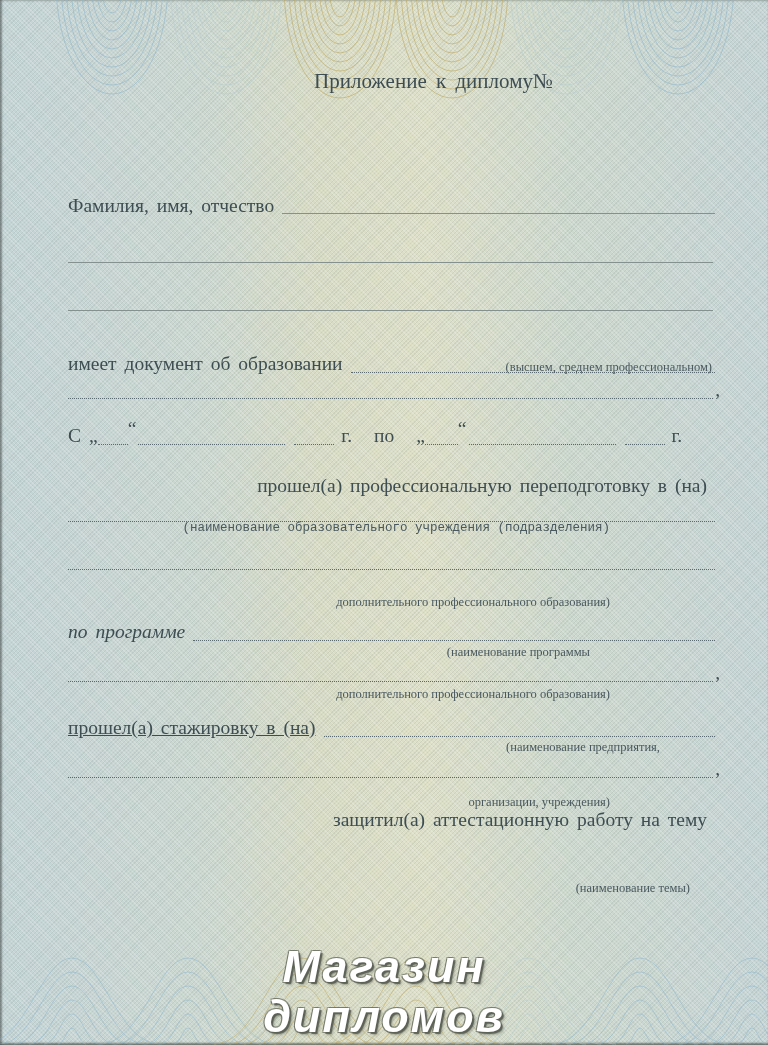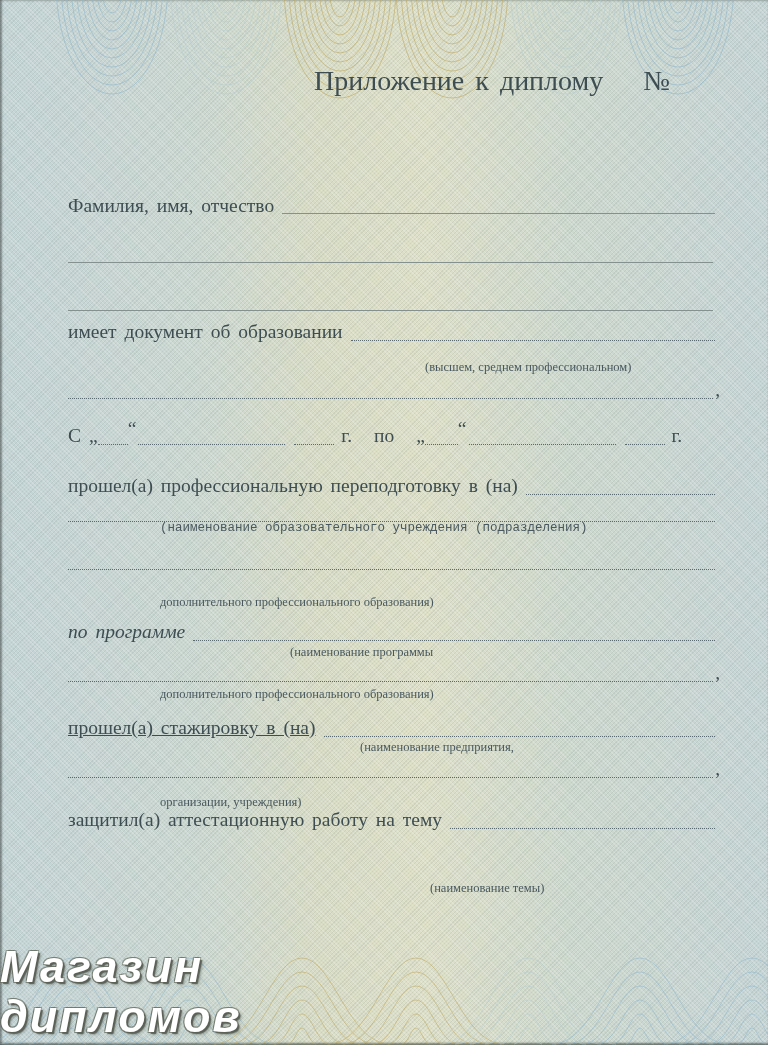--- a/index.html
+++ b/index.html
@@ -28,33 +28,33 @@
     font-size:19.5px;line-height:24px;word-spacing:3px;
     white-space:nowrap;
   }
   .row .lbl{padding-right:8px;}
   .dfill{flex:1;border-bottom:1.6px dotted #5b6a70;margin-bottom:3px;}
   .dots{display:inline-block;border-bottom:1.6px dotted #5b6a70;margin-bottom:3px;height:1px;}
   .sfill{flex:1;border-bottom:1px solid #84918f;margin-bottom:4px;}
   .hr-solid{position:absolute;left:68px;right:55px;border-top:1px solid #84918f;}
   .hint{
     position:absolute;font-size:12.5px;line-height:15px;
-    color:#49585e;text-align:left;white-space:nowrap;
+    color:#49585e;text-align:right;white-space:nowrap;
   }
   .comma{margin-left:2px;}
   .title-row{
     position:absolute;top:66px;left:314px;
-    font-size:28px;line-height:30px;word-spacing:4px;
-    display:flex;gap:40px;color:#3e4d52;
+    font-size:21px;line-height:30px;word-spacing:4px;
+    display:flex;color:#3e4d52;
   }
   .w30{width:30px;}.w33{width:33px;}.w147{width:147px;margin-left:2px;}.w40{width:40px;margin-left:9px;margin-right:7px;}
   .qc{position:relative;top:-7px;}
   .gap-po{margin:0 22px;text-align:center;}
   .watermark{
-    position:absolute;top:942px;left:0;width:768px;
+    position:absolute;top:942px;left:0;width:768px;text-align:center;
     font-family:"Liberation Sans","DejaVu Sans",sans-serif;
     font-weight:700;font-style:italic;font-size:45px;line-height:50px;
     color:#ffffff;letter-spacing:2px;
     text-shadow:
       -1px -1px 0 rgba(95,100,88,.55), 1px -1px 0 rgba(95,100,88,.55),
       -1px 1px 0 rgba(95,100,88,.7), 2px 2px 1px rgba(80,85,75,.85),
       3px 3px 3px rgba(60,65,55,.35);
   }
 </style>
 </head>
@@ -114,21 +114,21 @@
     <span>№</span>
   </div>
 
   <div class="row" style="top:194px;">
     <span class="lbl">Фамилия, имя, отчество</span>
     <span class="sfill"></span>
   </div>
   <div class="hr-solid" style="top:262px;"></div>
   <div class="hr-solid" style="top:310px;"></div>
 
-  <div class="row" style="top:320px;">
+  <div class="row" style="top:352px;">
     <span class="lbl">имеет документ об образовании</span>
     <span class="dfill"></span>
   </div>
   <div class="hint" style="top:360px;left:425px;width:287px;">(высшем, среднем профессиональном)</div>
 
   <div class="row" style="top:378px;right:48px;">
     <span class="dfill"></span>
     <span class="comma">,</span>
   </div>
 
@@ -142,21 +142,21 @@
     <span>г.</span>
     <span class="gap-po">по</span>
     <span>„</span>
       <span class="dots w33"></span>
       <span class="qc">“</span>
       <span class="dots w147"></span>
       <span class="dots w40"></span>
     <span>г.</span>
   </div>
 
-  <div class="row" style="top:474px;">
+  <div class="row" style="top:474px;flex-direction:column;">
     <span class="lbl">прошел(а) профессиональную переподготовку в (на)</span>
     <span class="dfill"></span>
   </div>
 
   <div class="row" style="top:521px;">
     <span class="dfill"></span>
   </div>
   <div class="hint" style="top:521px;left:160px;width:450px;font-family:Liberation Mono, monospace;">(наименование образовательного учреждения (подразделения)</div>
 
   <div class="row" style="top:569px;">
@@ -181,21 +181,21 @@
     <span class="dfill"></span>
   </div>
   <div class="hint" style="top:740px;left:360px;width:300px;">(наименование предприятия,</div>
 
   <div class="row" style="top:757px;right:48px;">
     <span class="dfill"></span>
     <span class="comma">,</span>
   </div>
   <div class="hint" style="top:783px;left:160px;width:450px;margin-top:12px;">организации, учреждения)</div>
 
-  <div class="row" style="top:808px;">
+  <div class="row" style="top:808px;flex-direction:column;">
     <span class="lbl">защитил(а) аттестационную работу на тему</span>
     <span class="dfill"></span>
   </div>
   <div class="hint" style="top:833px;left:430px;width:260px;margin-top:48px;">(наименование темы)</div>
 
   <div class="watermark">
     <div>Магазин</div>
     <div>дипломов</div>
   </div>
 

